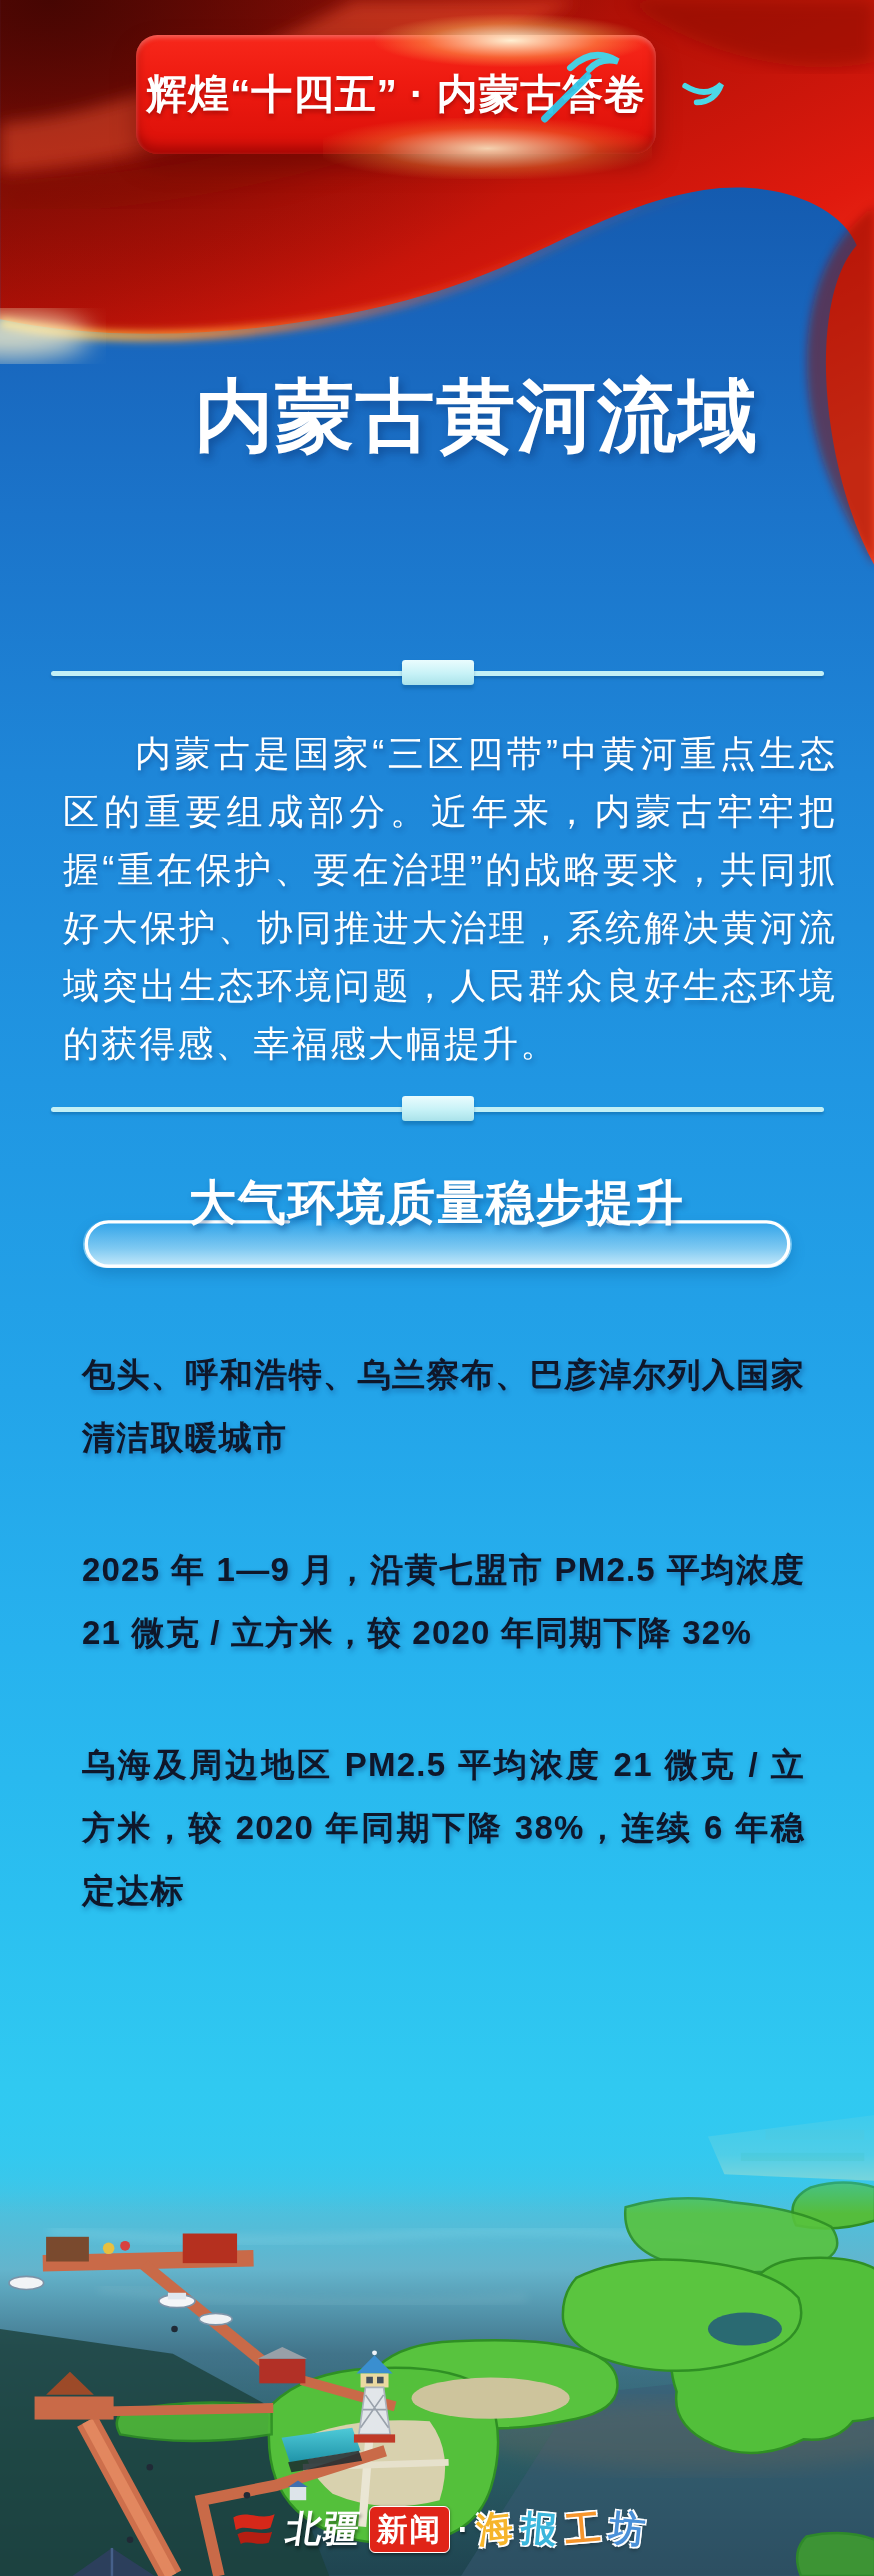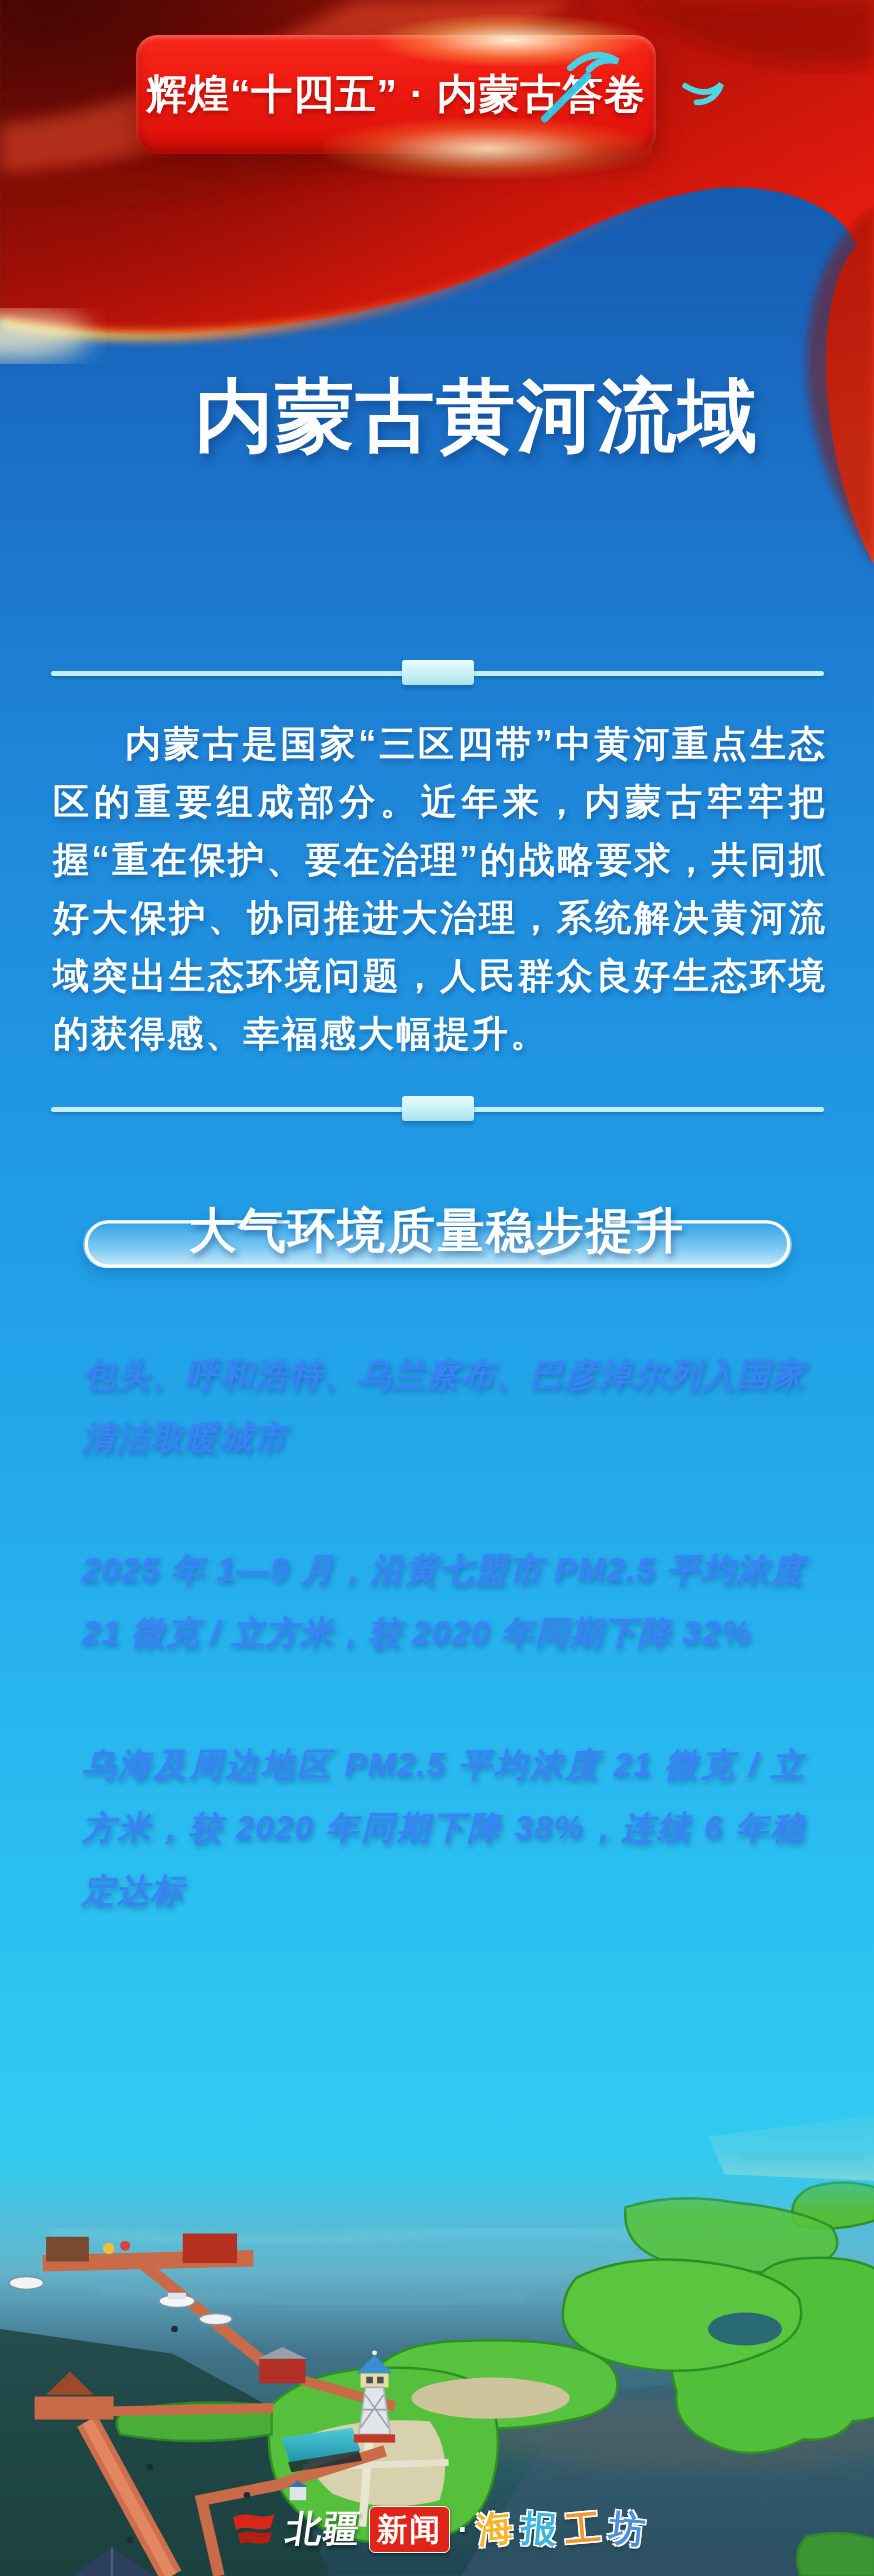--- a/index.html
+++ b/index.html
@@ -45,38 +45,38 @@
   .divider{left:51px;width:773px;height:28px;}
   .divider .bar{position:absolute;left:0;top:11.5px;width:100%;height:5.8px;border-radius:3.3px;
     background:#c3f0f6;box-shadow:0 2.5px 2.5px rgba(0,60,110,.28);}
   .divider .knob{position:absolute;left:50%;top:0.8px;width:72px;height:25.5px;margin-left:-36px;border-radius:3.3px;
     background:linear-gradient(180deg,#eafcfe 0%,#c7f2f7 55%,#a9e2ea 100%);
     box-shadow:0 3.3px 3.3px rgba(0,70,120,.30);}
   #divider1{top:659px;} #divider2{top:1095px;}
 
   
   .intro{left:51px;top:713px;width:774px;
-    color:#fff;font-size:36px;font-weight:700;line-height:58px;letter-spacing:2.1px;
-    text-align:justify;text-indent:2em;margin:2px;
+    color:#fff;font-size:36px;font-weight:400;line-height:58px;letter-spacing:2.1px;
+    text-align:justify;text-indent:2em;margin:12px;
     text-shadow:1.6px 3.3px 5px rgba(8,48,110,.38);}
 
   
   .badge{left:83px;top:1220px;width:709px;height:48px;border-radius:24px;
     background:linear-gradient(180deg,rgba(120,195,255,.10) 0%,rgba(205,238,252,.55) 60%,rgba(235,250,255,.85) 100%);
     box-shadow:0 6.6px 13px rgba(0,80,140,.28);}
   .badge-border{position:absolute;left:0;top:0;width:709px;height:48px;overflow:visible;}
-  .badge-title{left:0;top:1204px;width:873px;text-align:center;
+  .badge-title{left:0;top:1176px;width:873px;text-align:center;
     color:#fff;font-size:48px;font-weight:900;letter-spacing:1.6px;line-height:53px;
     text-shadow:2.5px 4.1px 6.6px rgba(8,48,110,.45);}
 
   
   .bullets{left:82px;top:1343px;width:723px;}
-  .bullet{color:#3b82f6;font-size:33px;font-weight:700;line-height:63px;letter-spacing:1.2px;
+  .bullet{color:#0f172a;font-size:33px;font-weight:700;line-height:63px;letter-spacing:1.2px;
     text-align:justify;margin:0 0 69px 0;
-    text-shadow:1.6px 3.3px 5px rgba(8,48,110,.38);font-style:italic;}
+    text-shadow:1.6px 3.3px 5px rgba(8,48,110,.38);}
 
   
   #photo{left:0;top:2082px;width:875px;height:494px;}
 
   
   .footer-logo{left:0;top:2505px;width:875px;display:flex;align-items:center;justify-content:center;gap:8.2px;}
   .brand-prefix{color:#fff;font-size:36px;font-weight:900;transform:skewX(-8deg);
     text-shadow:1.6px 2.5px 3.3px rgba(0,0,0,.45);letter-spacing:1.6px;}
   .brand-boxed{color:#fff;font-size:31px;font-weight:900;background:#e02418;
     border:1.6px solid #fff;border-radius:6px;padding:1.6px 6.6px;letter-spacing:1.6px;

